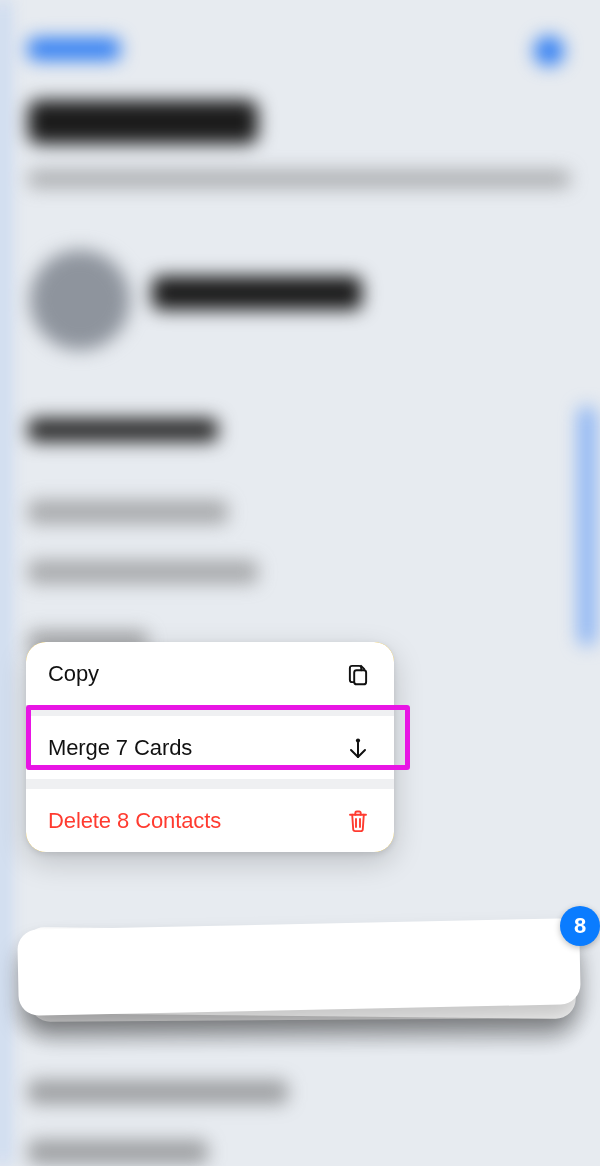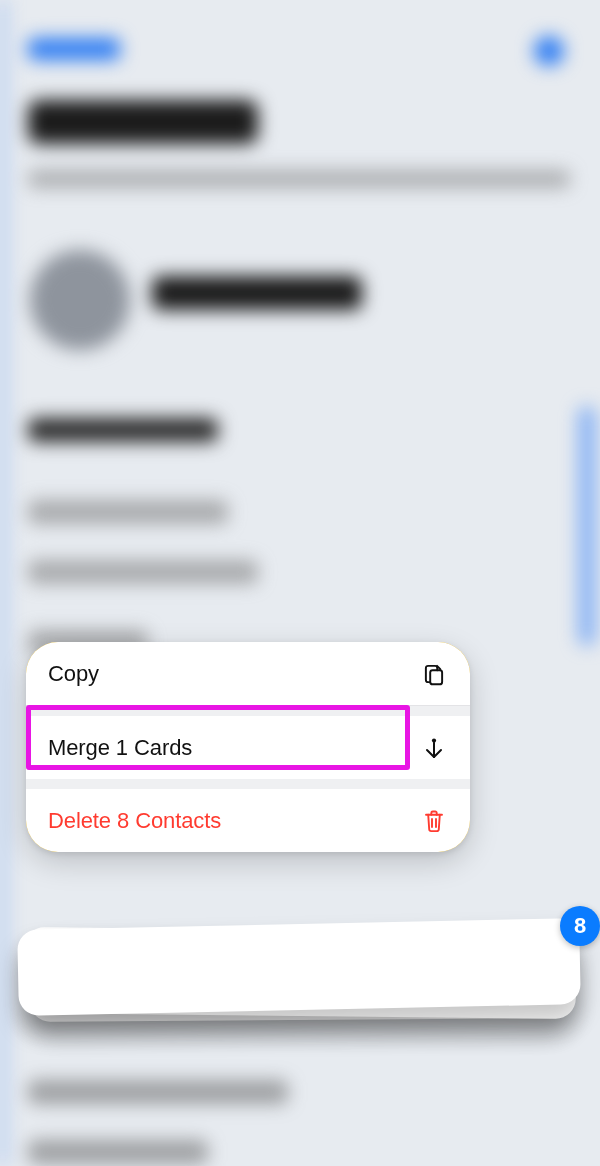--- a/index.html
+++ b/index.html
@@ -31,23 +31,23 @@
     .bg .r6 { top:1140px; width:180px; background:#555; opacity:.5; }
     .bg .chip { position:absolute; right:4px; width:18px; border-radius:9px; background:#6aa0f5; opacity:.75; }
     .bg .c1 { top:406px; height:240px; }
     .bg .edge { position:absolute; left:0; top:0; width:6px; height:100%; background:#6aa0f5; opacity:.6; }
 
     
     .menu {
       position: absolute;
       left: 26px;
       top: 642px;
-      width: 444px;
+      width: 368px;
       background: #eab308;
-      border-radius: 32px;
+      border-radius: 20px;
       box-shadow: 0 10px 30px rgba(0,0,0,0.18), 0 2px 6px rgba(0,0,0,0.10);
       overflow: hidden;
     }
     .menu .item {
       display: flex;
       align-items: center;
       justify-content: space-between;
       padding: 0 22px;
       height: 63px;
       font-size: 22px;
@@ -143,21 +143,21 @@
       </svg>
     </span>
   </div>
 
   <div class="sep-thin"></div>
 
 
   <div class="sep-thick"></div>
 
   <div class="item">
-    <span class="label">Merge 1 Cards</span>
+    <span class="label">Merge 7 Cards</span>
     <span class="ico">
       <svg width="24" height="26" viewBox="0 0 24 26" fill="none" stroke="#111" stroke-width="2" stroke-linecap="round" stroke-linejoin="round">
         <circle cx="12" cy="5.5" r="2.1" fill="#111" stroke="none"></circle>
         <path d="M12 7.6V22"></path>
         <path d="M5 15l7 7 7-7"></path>
       </svg>
     </span>
   </div>
 
   <div class="sep-thick"></div>

